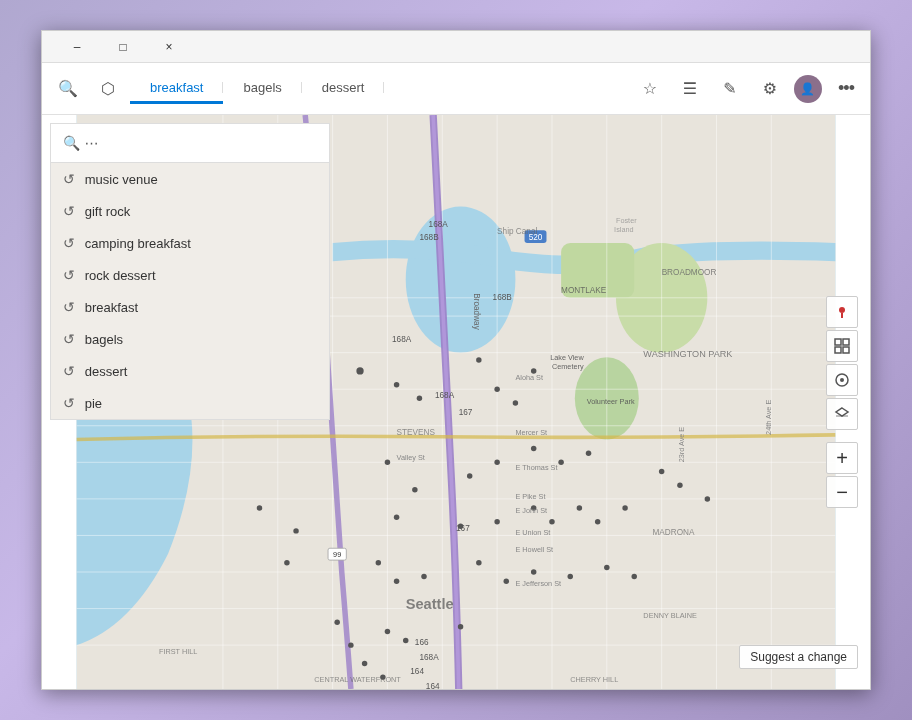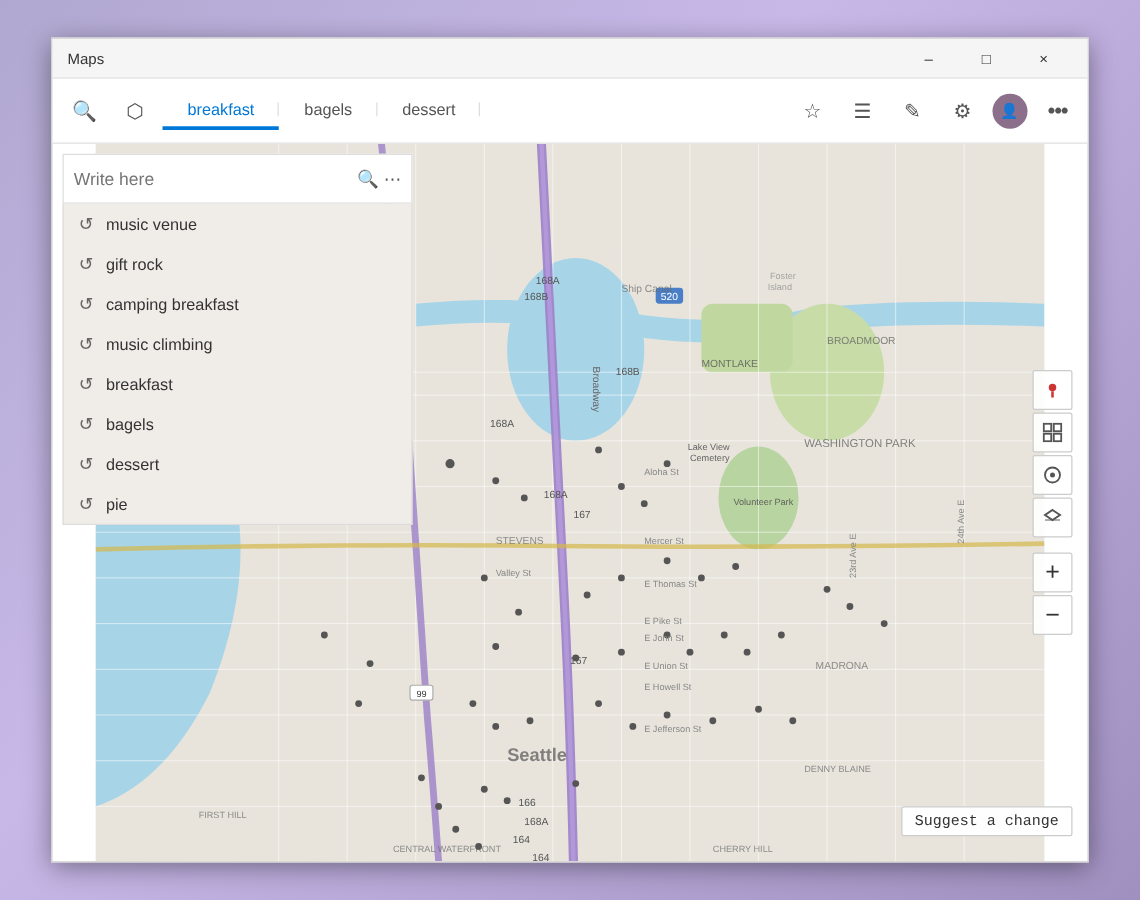--- a/index.html
+++ b/index.html
@@ -258,42 +258,40 @@
       bottom: 20px;
       right: 12px;
       background: rgba(255,255,255,0.95);
       border: 1px solid #ccc;
       padding: 4px 10px;
       font-size: 12px;
       color: #333;
       cursor: pointer;
       border-radius: 2px;
       z-index: 10;
-      font-family: Liberation Mono, monospace;
     }
 
     
     .copyright {
       position: absolute;
       bottom: 4px;
       right: 12px;
       font-size: 10px;
       color: #555;
       z-index: 10;
       background: rgba(255,255,255,0.7);
       padding: 1px 4px;
     }
   </style>
 </head>
 <body>
 
 <div class="window">
 
   <div class="title-bar">
-    <span class="title-bar-title">Maps</span>
     <div class="title-bar-controls">
       <button class="title-btn">–</button>
       <button class="title-btn">□</button>
       <button class="title-btn close">×</button>
     </div>
   </div>
 
   <div class="toolbar">
     <div class="toolbar-search-icon">🔍</div>
     <div class="toolbar-nav-icon">⬡</div>
@@ -464,40 +462,39 @@
         <text x="350" y="378" font-size="8" fill="#888">Valley St</text>
 
         <text x="460" y="130" font-size="9" fill="#666" opacity="0.7">Ship Canal</text>
         <text x="590" y="118" font-size="8" fill="#888" opacity="0.7">Foster</text>
         <text x="588" y="128" font-size="8" fill="#888" opacity="0.7">Island</text>
       </svg>
     </div>
 
     <div class="search-panel">
       <div class="search-input-row">
-        <input class="search-input" type="text" placeholder="Write here" style="">
         <span class="search-input-icon">🔍</span>
         <span class="search-input-more">⋯</span>
       </div>
       <div class="search-suggestions">
         <div class="suggestion-item">
           <span class="suggestion-icon">↺</span>
           <span>music venue</span>
         </div>
         <div class="suggestion-item">
           <span class="suggestion-icon">↺</span>
           <span>gift rock</span>
         </div>
         <div class="suggestion-item">
           <span class="suggestion-icon">↺</span>
           <span>camping breakfast</span>
         </div>
         <div class="suggestion-item">
           <span class="suggestion-icon">↺</span>
-          <span>music climbing</span>
+          <span>rock dessert</span>
         </div>
         <div class="suggestion-item">
           <span class="suggestion-icon">↺</span>
           <span>breakfast</span>
         </div>
         <div class="suggestion-item">
           <span class="suggestion-icon">↺</span>
           <span>bagels</span>
         </div>
         <div class="suggestion-item">

